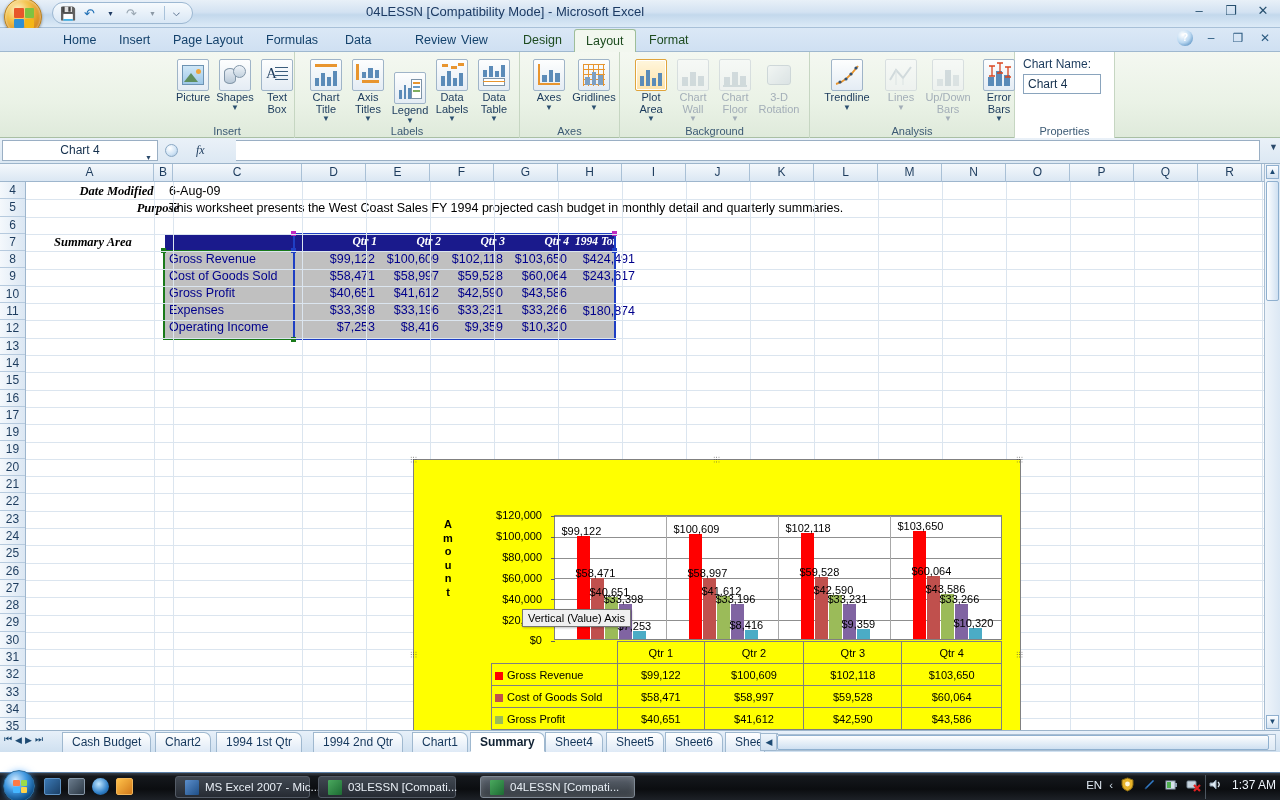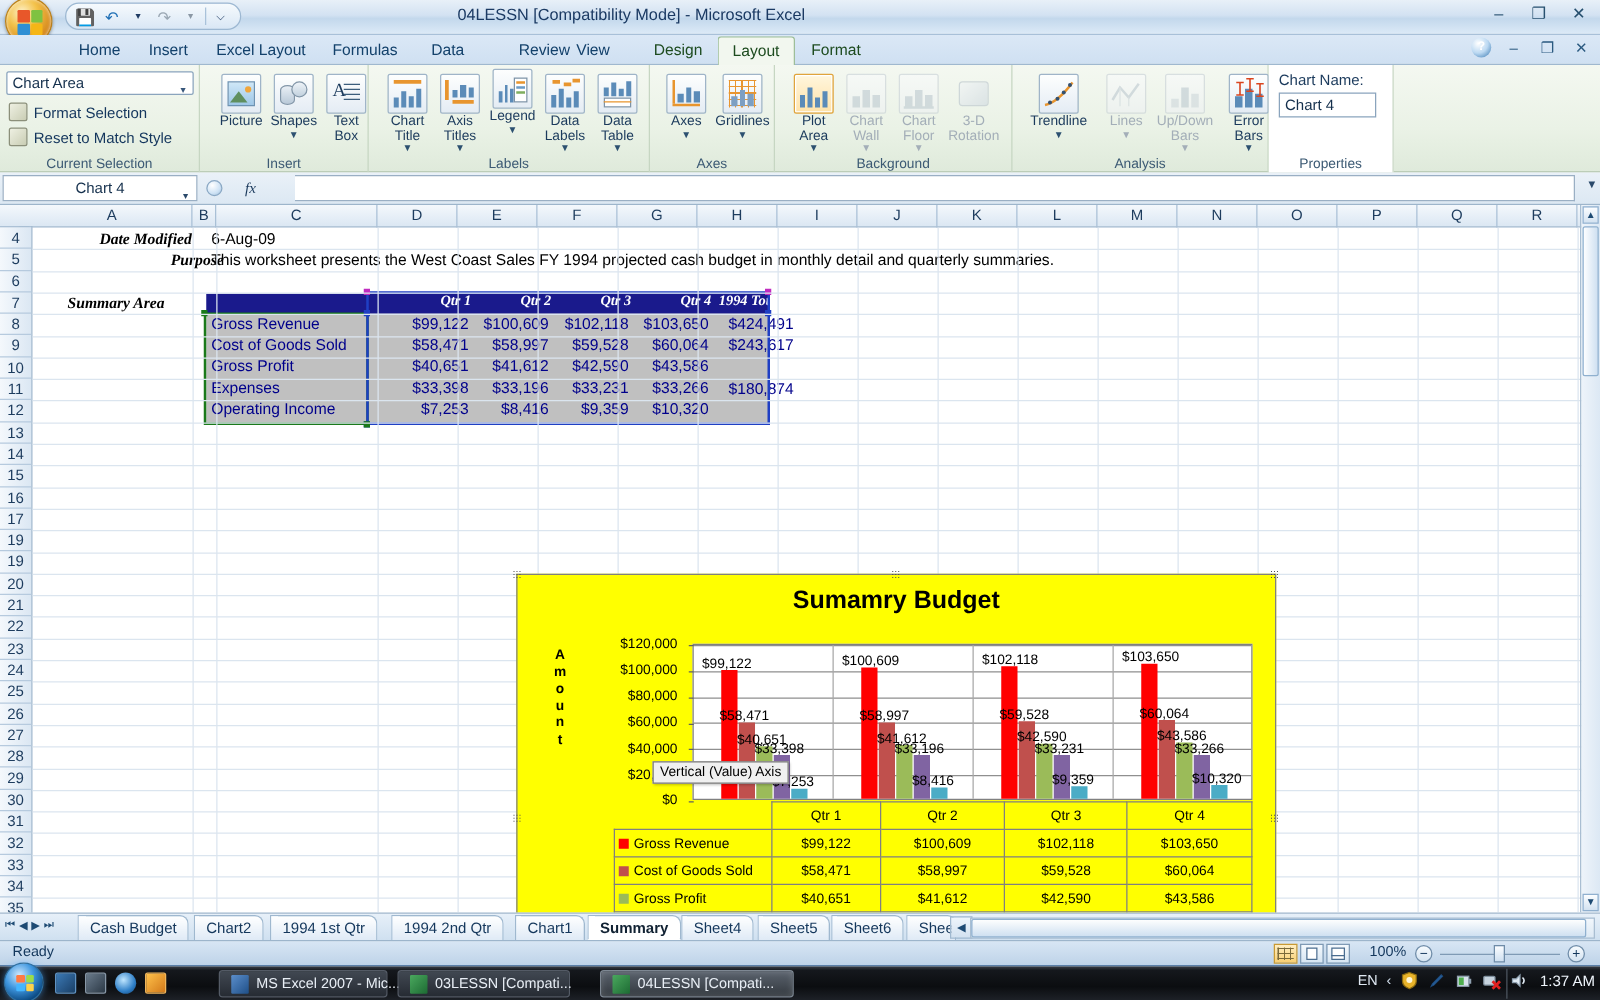--- a/index.html
+++ b/index.html
@@ -277,53 +277,38 @@
     <div class="winbtns">
       <div class="wb">–</div>
       <div class="wb">❐</div>
       <div class="wb">✕</div>
     </div>
   </div>
 
   <div class="tabrow">
     <div class="tab" style="left:52px">Home</div>
     <div class="tab" style="left:108px">Insert</div>
-    <div class="tab" style="left:162px">Excel Layout</div>
+    <div class="tab" style="left:162px">Page Layout</div>
     <div class="tab" style="left:255px">Formulas</div>
     <div class="tab" style="left:334px">Data</div>
     <div class="tab" style="left:404px">Review</div>
     <div class="tab" style="left:450px">View</div>
     <div class="tab green" style="left:512px">Design</div>
     <div class="tab green active" style="left:574px">Layout</div>
     <div class="tab green" style="left:638px">Format</div>
     <div class="helpbtns">
       <div class="help-orb">?</div>
       <div class="hb">–</div>
       <div class="hb">❐</div>
       <div class="hb">✕</div>
     </div>
   </div>
 
   <div class="ribbon">
 
-    <div class="group" style="left:0; width:160px">
-      <div class="selbox">
-        <span>Chart Area</span>
-        <span class="arr">▼</span>
-      </div>
-      <div class="selrow" style="top:29px">
-        <span class="sic"></span>
-        <span>Format Selection</span>
-      </div>
-      <div class="selrow" style="top:49px">
-        <span class="sic"></span>
-        <span>Reset to Match Style</span>
-      </div>
-      <div class="gtitle">Current Selection</div>
-    </div>
 
     <div class="group" style="left:160px; width:135px">
       <div class="big-item" style="left:10px; top:4px">
         <div class="ic">
           <div style="position:absolute;left:4px;top:5px;right:4px;bottom:5px;background:linear-gradient(#cfe7f7,#9fc8e8);border:1px solid #6d93b3"></div>
           <div style="position:absolute;left:6px;bottom:8px;width:0;height:0;border-left:7px solid transparent;border-right:7px solid transparent;border-bottom:9px solid #5f8f5f"></div>
           <div style="position:absolute;right:7px;top:9px;width:5px;height:5px;border-radius:50%;background:#f0a63c"></div>
         </div>
         <div class="lbl">Picture</div>
       </div>
@@ -368,21 +353,21 @@
           <div class="bars" style="left:9px;bottom:12px;height:12px">
               <b style="height:6px"></b>
               <b style="height:10px"></b>
               <b style="height:8px"></b>
             </div>
         </div>
         <div class="lbl">Axis</div>
         <div class="lbl">Titles</div>
         <div class="car">▼</div>
       </div>
-      <div class="big-item" style="left:92px; top:0">
+      <div class="big-item" style="left:92px; top:17px">
         <div class="ic">
           <div class="bars" style="right:14px">
               <b style="height:9px"></b>
               <b style="height:14px"></b>
               <b style="height:11px"></b>
             </div>
           <div style="position:absolute;right:3px;top:6px;width:11px;height:20px;background:#fff;border:1px solid #7d93a7"></div>
           <div style="position:absolute;right:5px;top:9px;width:7px;height:2px;background:#e8952f;box-shadow:0 4px #6a9bc7,0 8px #7fae5f"></div>
         </div>
         <div class="lbl">Legend</div>
@@ -745,21 +730,20 @@
         <div class="gline-h" style="top: 450px;"></div>
         <div class="gline-h" style="top: 467px;"></div>
         <div class="gline-h" style="top: 484px;"></div>
         <div class="gline-h" style="top: 502px;"></div>
         <div class="gline-h" style="top: 519px;"></div>
         <div class="gline-h" style="top: 536px;"></div>
       </div>
 
     <div class="chartobj">
 
-      <div class="chart-title">Sumamry Budget</div>
       <div class="yaxis-title">A<br>m<br>o<br>u<br>n<br>t</div>
 
       <div class="ytick" style="left:52px; top:49px">$120,000</div>
       <div class="ytick" style="left:52px; top:70px">$100,000</div>
       <div class="ytick" style="left:52px; top:91px">$80,000</div>
       <div class="ytick" style="left:52px; top:112px">$60,000</div>
       <div class="ytick" style="left:52px; top:133px">$40,000</div>
       <div class="ytick" style="left:52px; top:154px">$20,000</div>
       <div class="ytick" style="left:52px; top:174px">$0</div>
 
@@ -911,44 +895,20 @@
     <div class="stab" style="left:545px">Sheet4</div>
     <div class="stab" style="left:606px">Sheet5</div>
     <div class="stab" style="left:665px">Sheet6</div>
     <div class="stab" style="left:725px; width:40px; overflow:hidden">Shee</div>
     <div class="tabscroll" style="right:502px">◀</div>
     <div class="hscroll">
         <div class="thumb"></div>
       </div>
   </div>
 
-  <div class="statusbar">
-    <div class="ready">Ready</div>
-    <div class="viewbtns">
-      <div class="vb on">
-        <div style="position:absolute;inset:2px;background:
-          repeating-linear-gradient(to bottom,#7a6a3a 0 1px,transparent 1px 4px),
-          repeating-linear-gradient(to right,#7a6a3a 0 1px,transparent 1px 5px)"></div>
-      </div>
-      <div class="vb">
-        <div style="position:absolute;left:4px;top:2px;right:4px;bottom:2px;border:1px solid #4a6d90;background:#fff"></div>
-      </div>
-      <div class="vb">
-        <div style="position:absolute;left:3px;top:2px;right:3px;bottom:2px;border:1px solid #4a6d90;background:#fff"></div>
-        <div style="position:absolute;left:3px;top:8px;right:3px;height:1px;background:#4a6d90"></div>
-      </div>
-    </div>
-    <div class="zoomlbl">100%</div>
-    <div class="zoomslider">
-      <div class="track"></div>
-      <div class="pm" style="left:2px">−</div>
-      <div class="knob"></div>
-      <div class="pm" style="right:2px">+</div>
-    </div>
-  </div>
 
   <div class="taskbar">
     <div class="startorb">
       <div class="flag">
         <i style="background:#ff7a45"></i>
           <i style="background:#9bdc4a"></i>
         <i style="background:#45b6ff"></i>
           <i style="background:#ffd24a"></i>
       </div>
     </div>

